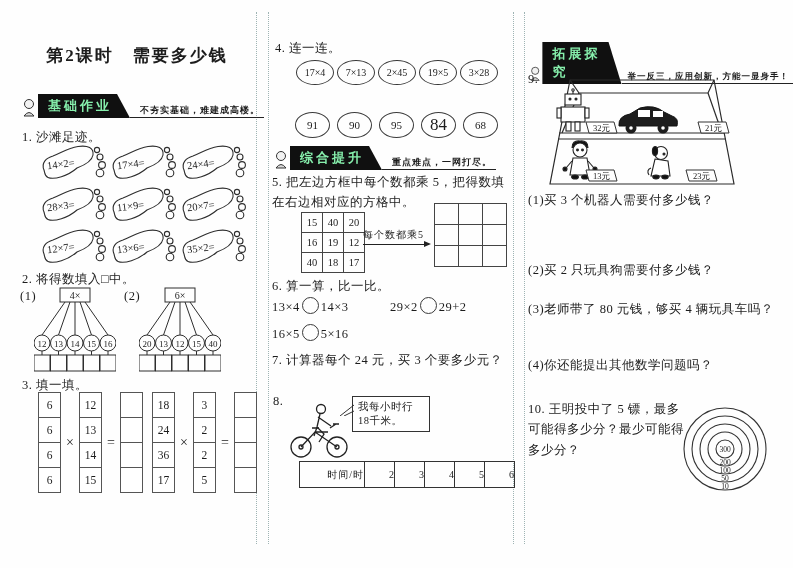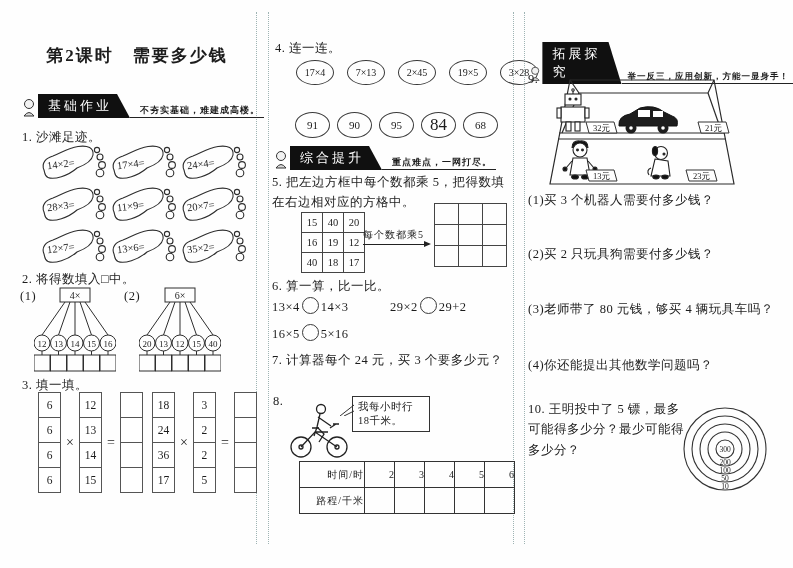--- a/index.html
+++ b/index.html
@@ -7,21 +7,21 @@
     position:relative; width:793px; height:568px; margin:0 auto;
     background:#fefefe; color:#1c1c1c; overflow:hidden;
     font-family:"Liberation Serif", serif;
   }
   .abs { position:absolute; }
   .title { font-size:17px; font-weight:bold; letter-spacing:2px; text-align:center; }
   .qlabel { font-size:12.5px; letter-spacing:0.5px; }
   .qtext  { font-size:12.5px; letter-spacing:0.5px; line-height:1.62; }
   .badge-row { position:absolute; display:flex; align-items:flex-end; }
   .badge {
-    display:inline-block; background:#101010; color:#ffffff; font-weight:normal;
+    display:inline-block; background:#101010; color:#86efac; font-weight:bold;
     font-size:13px; letter-spacing:3px; padding:3px 18px 3px 10px;
     clip-path:polygon(0 0, calc(100% - 13px) 0, 100% 100%, 0 100%);
     font-family:"Liberation Sans", sans-serif;
   }
   .badge-tail { border-bottom:1.5px solid #222; padding:0 4px 0 10px; }
   .motto { font-size:9px; font-weight:bold; letter-spacing:1px; white-space:nowrap; }
   .vsep { position:absolute; top:12px; height:532px; width:0; border-left:1px dotted #9fb4b4; }
   svg text { font-family:"Liberation Serif", serif; fill:#1c1c1c; }
   .oval {
     border:1px solid #3a3a3a; border-radius:50%; display:flex;
@@ -221,21 +221,21 @@
     <div class="numcol">
       <div class="cell"></div>
       <div class="cell"></div>
       <div class="cell"></div>
       <div class="cell"></div>
     </div>
   </div>
 
   <div class="abs qlabel" style="left:275px;top:40px">4. 连一连。</div>
 
-  <div class="oval-row" style="left:296px;top:60px;gap:13px">
+  <div class="oval-row" style="left:296px;top:60px;gap:3px">
     <div class="oval" style="width:36px;height:23px">17×4</div>
     <div class="oval" style="width:36px;height:23px">7×13</div>
     <div class="oval" style="width:36px;height:23px">2×45</div>
     <div class="oval" style="width:36px;height:23px">19×5</div>
     <div class="oval" style="width:36px;height:23px">3×28</div>
   </div>
 
   <div class="oval-row" style="left:295px;top:112px;gap:7px">
     <div class="oval" style="width:33px;height:24px;font-size:11px">91</div>
     <div class="oval" style="width:33px;height:24px;font-size:11px">90</div>
@@ -332,28 +332,20 @@
 
   <table class="t8 abs" style="left:299px;top:461px">
     <tbody>
         <tr>
       <td class="h">时间/时</td>
       <td class="c">2</td>
       <td class="c">3</td>
       <td class="c">4</td>
       <td class="c">5</td>
       <td class="c">6</td>
-    </tr>
-    <tr>
-      <td class="h">路程/千米</td>
-      <td class="c"></td>
-      <td class="c"></td>
-      <td class="c"></td>
-      <td class="c"></td>
-      <td class="c"></td>
     </tr>
   </tbody>
     </table>
 
   <div class="badge-row" style="left:528px;top:42px">
     <svg width="18" height="20" viewBox="0 0 18 20">
       <circle cx="9" cy="6" r="4.5" fill="#f2f2f2" stroke="#333"></circle>
       <path d="M4,18 Q9,11 14,18 Z" fill="#d9d9d9" stroke="#333"></path>
     </svg>
     <span class="badge">拓展探究</span>
@@ -426,21 +418,21 @@
       <polygon points="40,92 68,92 71,103 43,103" fill="#fff" stroke="#333"></polygon>
       <text x="55.5" y="101" text-anchor="middle" font-size="8.5">13元</text>
     </g>
     <g>
       <polygon points="140,92 168,92 171,103 143,103" fill="#fff" stroke="#333"></polygon>
       <text x="155.5" y="101" text-anchor="middle" font-size="8.5">23元</text>
     </g>
   </svg>
 
   <div class="abs qtext" style="left:528px;top:190px;width:246px">(1)买 3 个机器人需要付多少钱？</div>
-  <div class="abs qtext" style="left:528px;top:244px;width:246px">(2)买 2 只玩具狗需要付多少钱？</div>
+  <div class="abs qtext" style="left:528px;top:260px;width:246px">(2)买 2 只玩具狗需要付多少钱？</div>
   <div class="abs qtext" style="left:528px;top:299px;width:246px">(3)老师带了 80 元钱，够买 4 辆玩具车吗？</div>
   <div class="abs qtext" style="left:528px;top:355px;width:246px">(4)你还能提出其他数学问题吗？</div>
 
   <div class="abs qtext" style="left:528px;top:399px;width:164px">10. 王明投中了 5 镖，最多可能得多少分？最少可能得多少分？</div>
 
   <svg class="abs" style="left:682px;top:404px" width="88" height="92" viewBox="0 0 88 92">
     <g fill="none" stroke="#333" stroke-width="1.1">
       <circle cx="43" cy="45" r="41"></circle>
         <circle cx="43" cy="45" r="33"></circle>
       <circle cx="43" cy="45" r="25"></circle>

